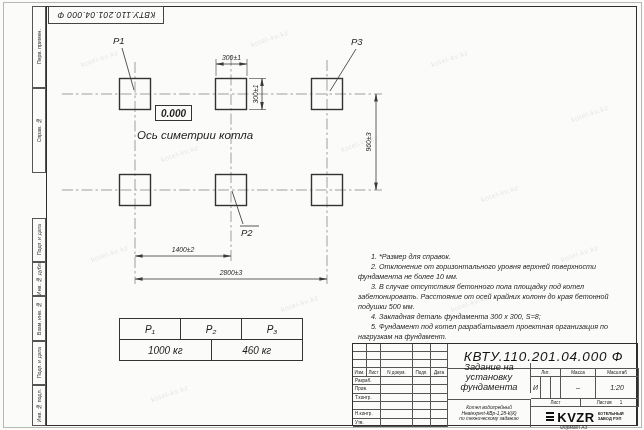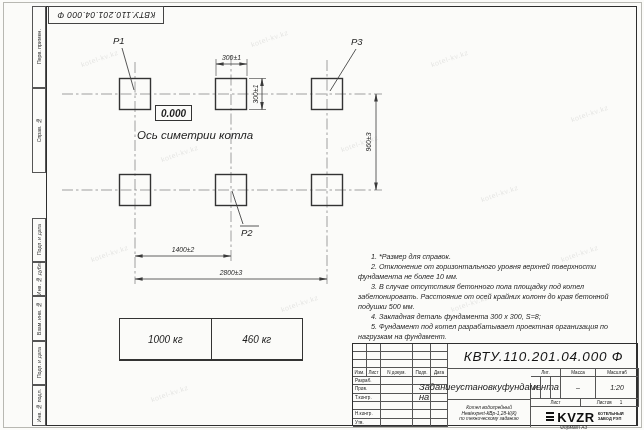--- a/index.html
+++ b/index.html
@@ -37,22 +37,22 @@
   .tb .c{border-right:.8px solid #555;border-bottom:.8px solid #555;box-sizing:border-box;
          display:flex;align-items:center;justify-content:center;font-size:4.6px;color:#222;overflow:hidden;white-space:nowrap;}
   .tb-left{position:absolute;left:0;top:0;width:95px;height:83px;display:flex;flex-direction:column;}
   .tb-left .r{display:flex;}
   .rrow{height:8px;} .hrow{height:9px;} .lrow{height:8.33px;}
   .w14{width:14px;} .w28{width:28px;} .w32{width:32px;} .w18{width:18px;} .w17{width:17px;}
   .lbl{justify-content:flex-start !important;padding-left:2px;}
   .tb-doc{position:absolute;left:95px;top:0;width:191px;height:25px;border-bottom:.8px solid #555;
           box-sizing:border-box;display:flex;align-items:center;justify-content:center;}
   .tb-doc span{font-size:13.5px;font-style:italic;letter-spacing:.8px;color:#151515;white-space:nowrap;}
-  .tb-title{position:absolute;left:95px;top:39px;width:83px;height:30px;box-sizing:border-box;
-            display:flex;align-items:flex-start;justify-content:center;
+  .tb-title{position:absolute;left:95px;top:19px;width:83px;height:30px;box-sizing:border-box;
+            display:flex;flex-direction:column;align-items:center;justify-content:center;
             font-size:9.3px;font-style:italic;line-height:1.05;color:#1a1a1a;border-right:.8px solid #555;}
   .tb-sub{position:absolute;left:95px;top:55px;width:83px;height:28px;border-top:.8px solid #555;border-right:.8px solid #555;
           box-sizing:border-box;display:flex;flex-direction:column;align-items:center;justify-content:center;
           font-size:4.8px;font-style:italic;line-height:1.25;color:#222;text-align:center;}
   .tb-right{position:absolute;left:178px;top:25px;width:108px;height:58px;}
   .tb-right .r{display:flex;}
   .h8{height:8px;} .h22{height:22px;}
   .w30{width:30px;} .w35{width:35px;} .w43{width:43px;} .w10{width:10px;} .w50{width:50px;} .w58{width:58px;}
   .ital7{font-size:7px !important;font-style:italic;}
   .logo-row{display:flex;align-items:center;justify-content:center;gap:3px;height:20px;}
@@ -175,20 +175,25 @@
   <div class="notes">
     <p>1. *Размер для справок.</p>
     <p>2. Отклонение от горизонтального уровня верхней поверхности фундамента не более 10 мм.</p>
     <p>3. В случае отсутствия бетонного пола площадку под котел забетонировать. Расстояние от осей крайних колонн до края бетонной подушки 500 мм.</p>
     <p>4. Закладная деталь фундамента 300 x 300, S=8;</p>
     <p>5. Фундамент под котел разрабатывает проектная организация по нагрузкам на фундамент.</p>
   </div>
 
   <div class="ltable">
     <div class="row">
+      <div class="cell">P₁</div>
+      <div class="cell">P₂</div>
+      <div class="cell">P₃</div>
+    </div>
+    <div class="row">
       <div class="cell">1000 кг</div>
       <div class="cell">460 кг</div>
     </div>
   </div>
 
   <div class="tb">
 
     <div class="tb-left">
       <div class="r rrow">
         <div class="c w14"></div>

